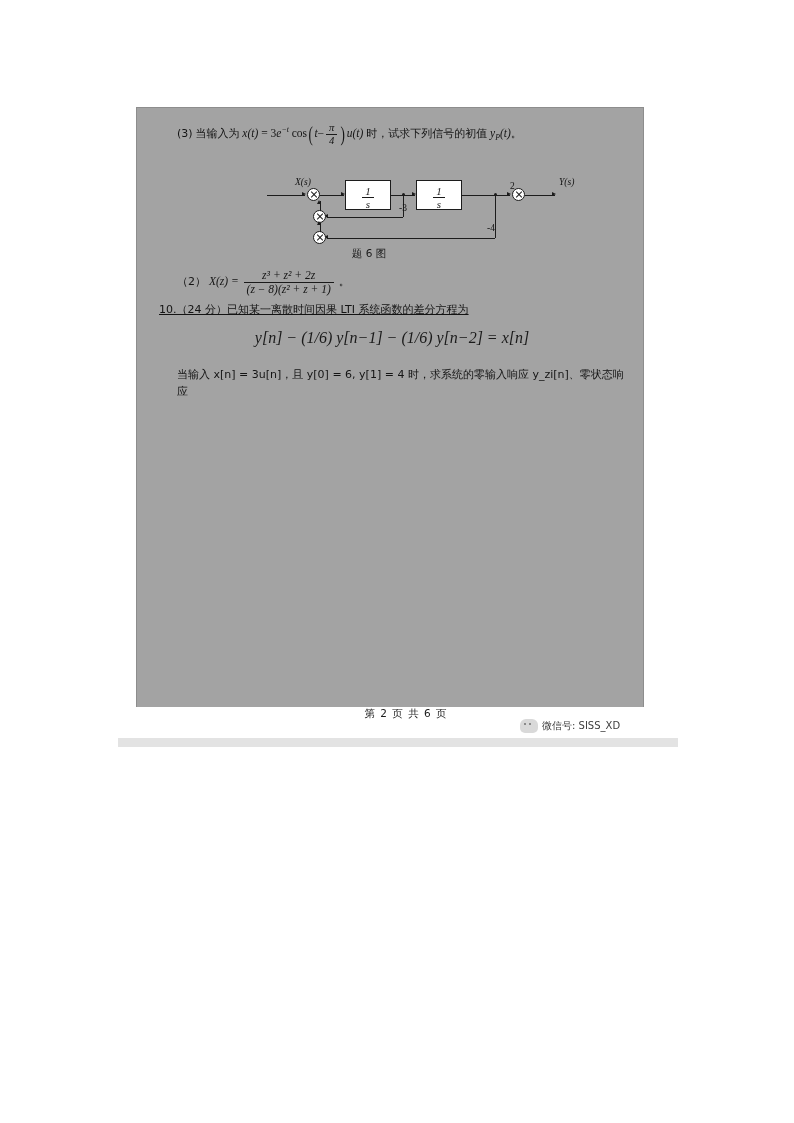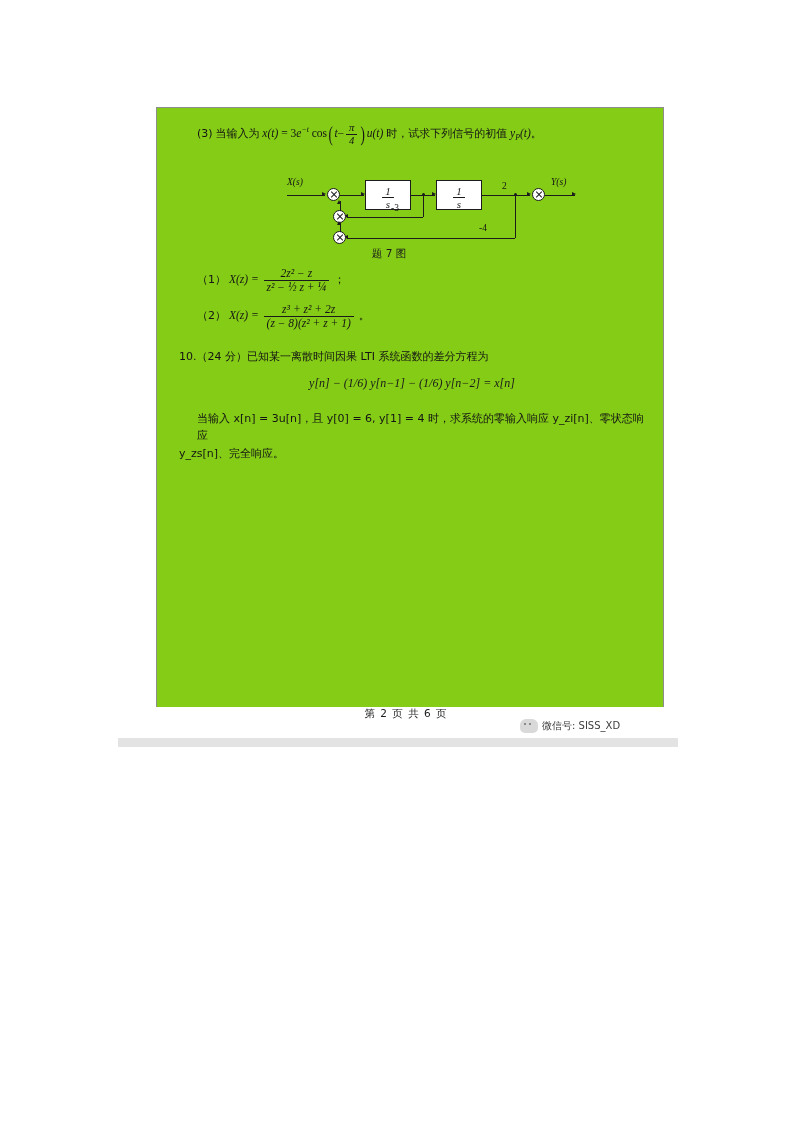--- a/index.html
+++ b/index.html
@@ -18,27 +18,27 @@
   .page {
     position: absolute;
     left: 0;
     top: 0;
     width: 794px;
     height: 1123px;
   }
   
   .scan {
     position: absolute;
-    left: 156px;
+    left: 136px;
     top: 107px;
     width: 508px;
     height: 600px;
     border: 1px solid #8d8d8d;
     border-bottom: none;
-    background: #84cc16;
+    background: #a3a3a3;
     box-sizing: border-box;
   }
   .scan-inner {
     position: absolute;
     left: 0;
     top: 0;
     right: 0;
     bottom: 0;
     padding: 14px 18px 0 22px;
     box-sizing: border-box;
@@ -75,21 +75,21 @@
     font-style: normal;
     vertical-align: middle;
     line-height: 0.8;
     transform: scaleX(0.6);
     font-family: "Liberation Serif", serif;
   }
 
   .eq-center {
     text-align: center;
     margin: 10px 0 6px 0;
-    font-size: 12px;
+    font-size: 16px;
   }
 
   
   .diagram {
     position: relative;
     height: 104px;
     margin-top: 8px;
   }
   .dg-line-h {
     position: absolute;
@@ -153,20 +153,21 @@
     border-right: 2.5px solid transparent;
     border-bottom: 4px solid #1c1c1c;
     border-top: none;
   }
   .dg-label {
     position: absolute;
     font-size: 9.5px;
     font-style: italic;
     color: #141414;
     white-space: nowrap;
+    margin-left: 28px;
   }
   .dg-label.plain { font-style: normal; }
   .fig-caption {
     text-align: center;
     font-family: "DejaVu Sans", sans-serif;
     font-size: 10.5px;
     margin-top: 2px;
   }
 
   
@@ -291,57 +292,45 @@
         <div class="dg-label plain" style="left:212px; top:48px;">-3</div>
 
         <div class="dg-sum" style="left:154px; top:55.5px;"></div>
         <div class="dg-line-v" style="left:160.5px; top:46px; height:10px;"></div>
         <div class="dg-arrow up" style="left:158px; top:45px;"></div>
 
         <div class="dg-sum" style="left:154px; top:76.5px;"></div>
         <div class="dg-line-v" style="left:160.5px; top:68px; height:9px;"></div>
         <div class="dg-arrow up" style="left:158px; top:66px;"></div>
 
-        <div class="fig-caption" style="position:absolute; left:150px; top:90px; width:120px;">题 7 图</div>
-      </div>
-
-
-      <div class="q-line indent1" style="margin-top:8px;">
-        <span class="cn">（1）</span>
-        <span class="mathit">X(z) =</span>
-        <span class="frac">
-          <span class="num">2z² − z</span>
-          <span class="den">z² − ½ z + ¼</span>
-        </span>
-        <span class="cn">；</span>
-      </div>
+        <div class="fig-caption" style="position:absolute; left:150px; top:90px; width:120px;">题 6 图</div>
+      </div>
+
+
 
       <div class="q-line indent1" style="margin-top:10px;">
         <span class="cn">（2）</span>
         <span class="mathit">X(z) =</span>
         <span class="frac">
           <span class="num">z³ + z² + 2z</span>
           <span class="den">(z − 8)(z² + z + 1)</span>
         </span>
         <span class="cn">。</span>
       </div>
 
-      <div class="q-line" style="margin-top:18px;">
+      <div class="q-line" style="margin-top:6px;text-decoration:underline;">
         <span class="cn">10.（24 分）已知某一离散时间因果 LTI 系统函数的差分方程为</span>
       </div>
 
       <div class="eq-center">
         <span class="mathit">y[n] − (1/6) y[n−1] − (1/6) y[n−2] = x[n]</span>
       </div>
 
       <div class="q-line indent1" style="margin-top:19px;">
         <span class="cn">当输入 x[n] = 3u[n]，且 y[0] = 6, y[1] = 4 时，求系统的零输入响应 y_zi[n]、零状态响应</span>
-      </div>
-      <div class="q-line">
-        <span class="cn">y_zs[n]、完全响应。</span>
       </div>
 
     </div>
   </div>
 
   <div class="footer-line">第 2 页 共 6 页</div>
 
   <div class="wechat">
     <span class="wechat-badge"></span>
     <span>微信号: SISS_XD</span>

